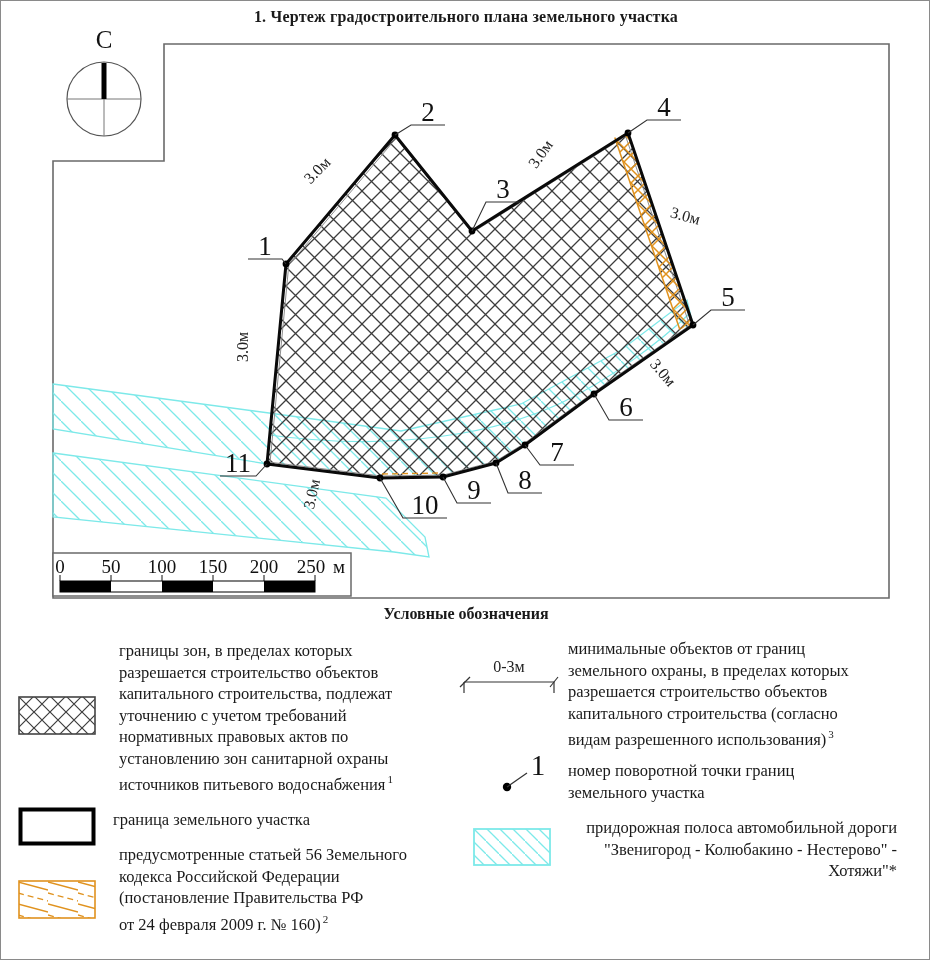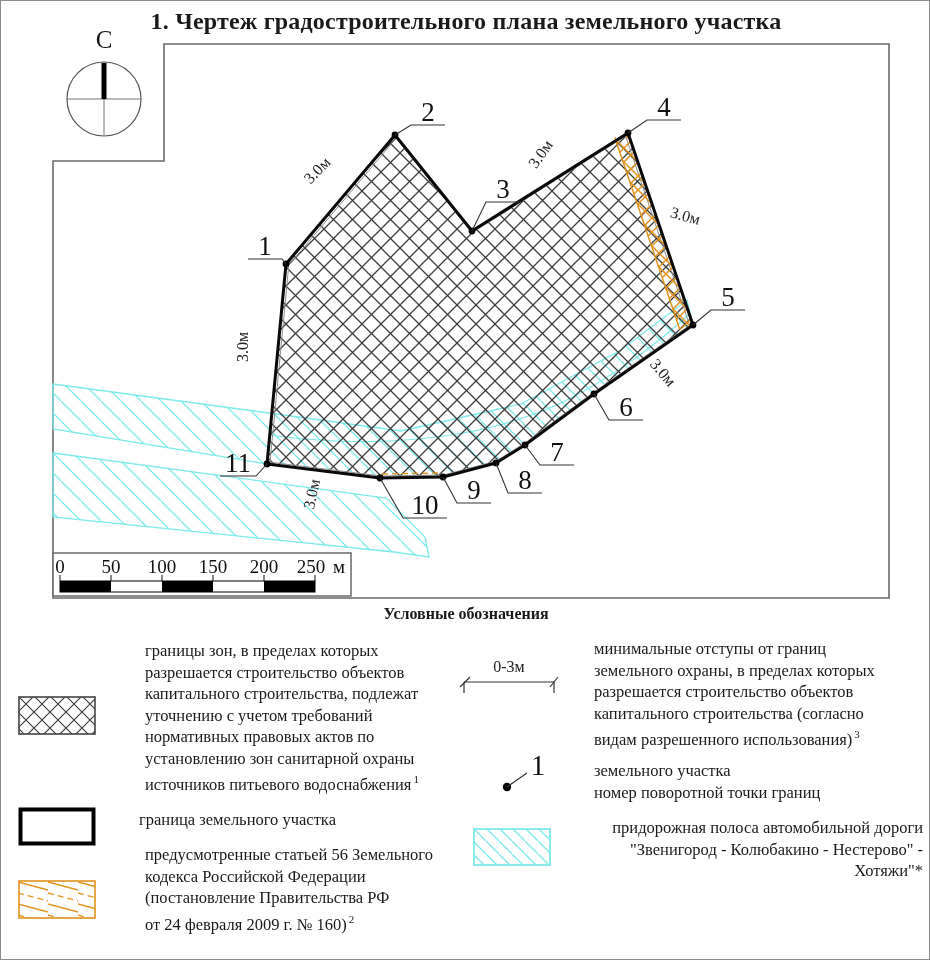--- a/index.html
+++ b/index.html
@@ -3,29 +3,29 @@
 <meta charset="utf-8">
 <style>
   html,body{margin:0;padding:0;background:#fff;}
   .page{
     position:relative;width:930px;height:960px;background:#fff;
     font-family:"Liberation Serif","DejaVu Serif",serif;color:#1a1a1a;
     box-sizing:border-box;border:1.5px solid #8a8a8a;overflow:hidden;
   }
   .title{
     position:absolute;top:7px;left:0;width:930px;text-align:center;
-    font-size:24px;font-weight:bold;letter-spacing:0.2px;
+    font-size:16px;font-weight:bold;letter-spacing:0.2px;
   }
   svg{position:absolute;display:block;}
   .map-svg{top:0;left:0;}
   .legend-title{
     position:absolute;top:604px;left:0;width:930px;text-align:center;
     font-size:16px;font-weight:bold;
   }
-  .ltext{position:absolute;font-size:16.5px;line-height:21.5px;margin-left:26px;}
+  .ltext{position:absolute;font-size:16.5px;line-height:21.5px;}
   .ltext .ln{white-space:nowrap;}
   sup{font-size:11px;vertical-align:super;margin-left:2px;}
   .map-label{font-size:27px;fill:#111;}
   .dim-label{font-size:16px;fill:#222;}
   .scale-num{font-size:19px;fill:#111;}
   .compass-letter{font-size:25px;fill:#111;}
   .big-one{font-size:29px;fill:#111;}
   .dimsym-label{font-size:16px;fill:#222;}
 </style>
 </head>
@@ -220,30 +220,30 @@
   </div>
 
   <div class="ltext" style="top:843px;left:118px;width:350px;">
     <div class="ln">предусмотренные статьей 56 Земельного</div>
     <div class="ln">кодекса Российской Федерации</div>
     <div class="ln">(постановление Правительства РФ</div>
     <div class="ln"><span>от 24 февраля 2009 г. № 160)</span><sup>2</sup></div>
   </div>
 
   <div class="ltext" style="top:637px;left:567px;width:360px;">
-    <div class="ln">минимальные отступы от границ</div>
+    <div class="ln">минимальные объектов от границ</div>
     <div class="ln">земельного охраны, в пределах которых</div>
     <div class="ln">разрешается строительство объектов</div>
     <div class="ln">капитального строительства (согласно</div>
     <div class="ln"><span>видам разрешенного использования)</span><sup>3</sup></div>
   </div>
 
   <div class="ltext" style="top:759px;left:567px;width:360px;">
+    <div class="ln">номер поворотной точки границ</div>
     <div class="ln">земельного участка</div>
-    <div class="ln">номер поворотной точки границ</div>
   </div>
 
   <div class="ltext" style="top:816px;left:536px;width:360px;text-align:right;">
     <div class="ln">придорожная полоса автомобильной дороги</div>
     <div class="ln">"Звенигород - Колюбакино - Нестерово" -</div>
     <div class="ln">Хотяжи"*</div>
   </div>
 
 </div>
 

